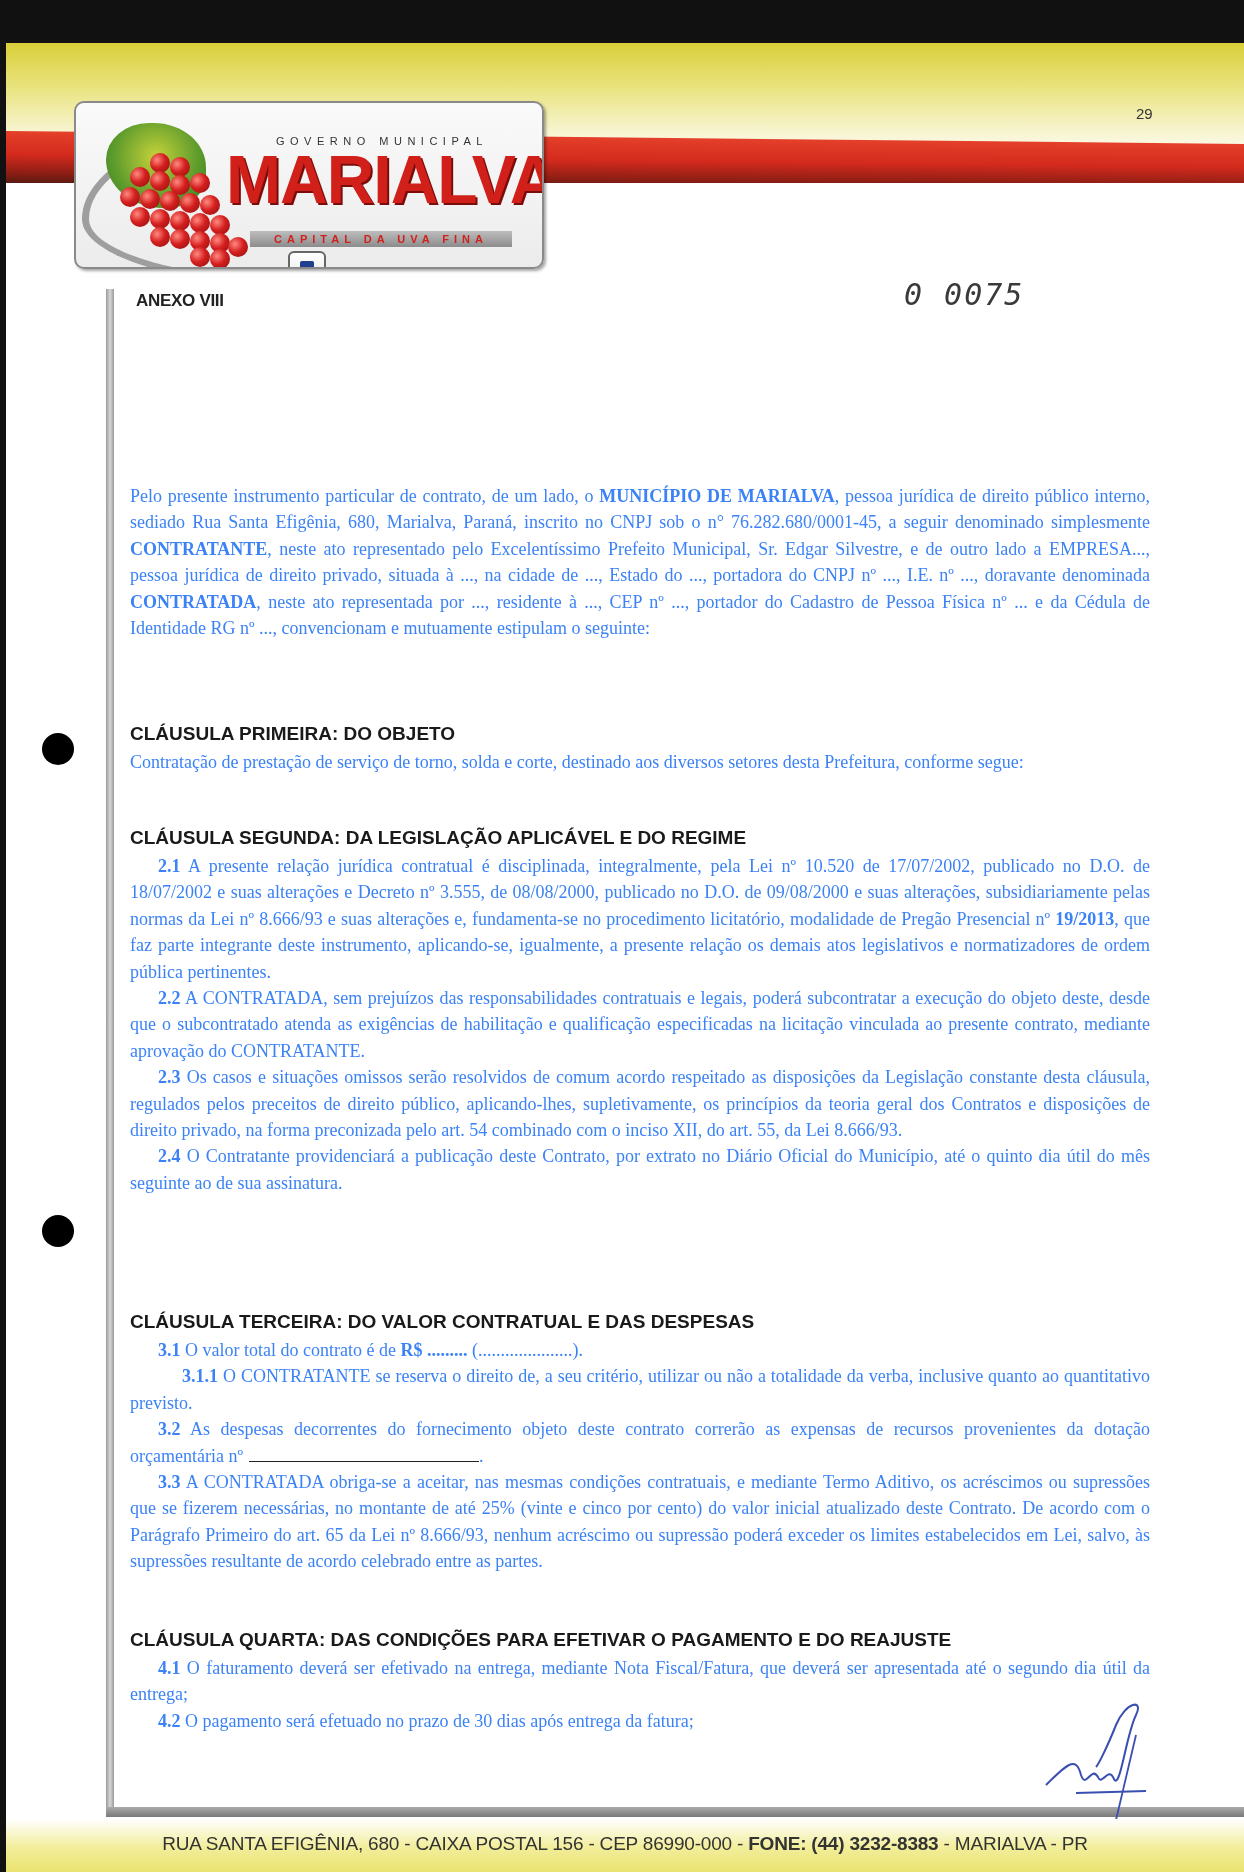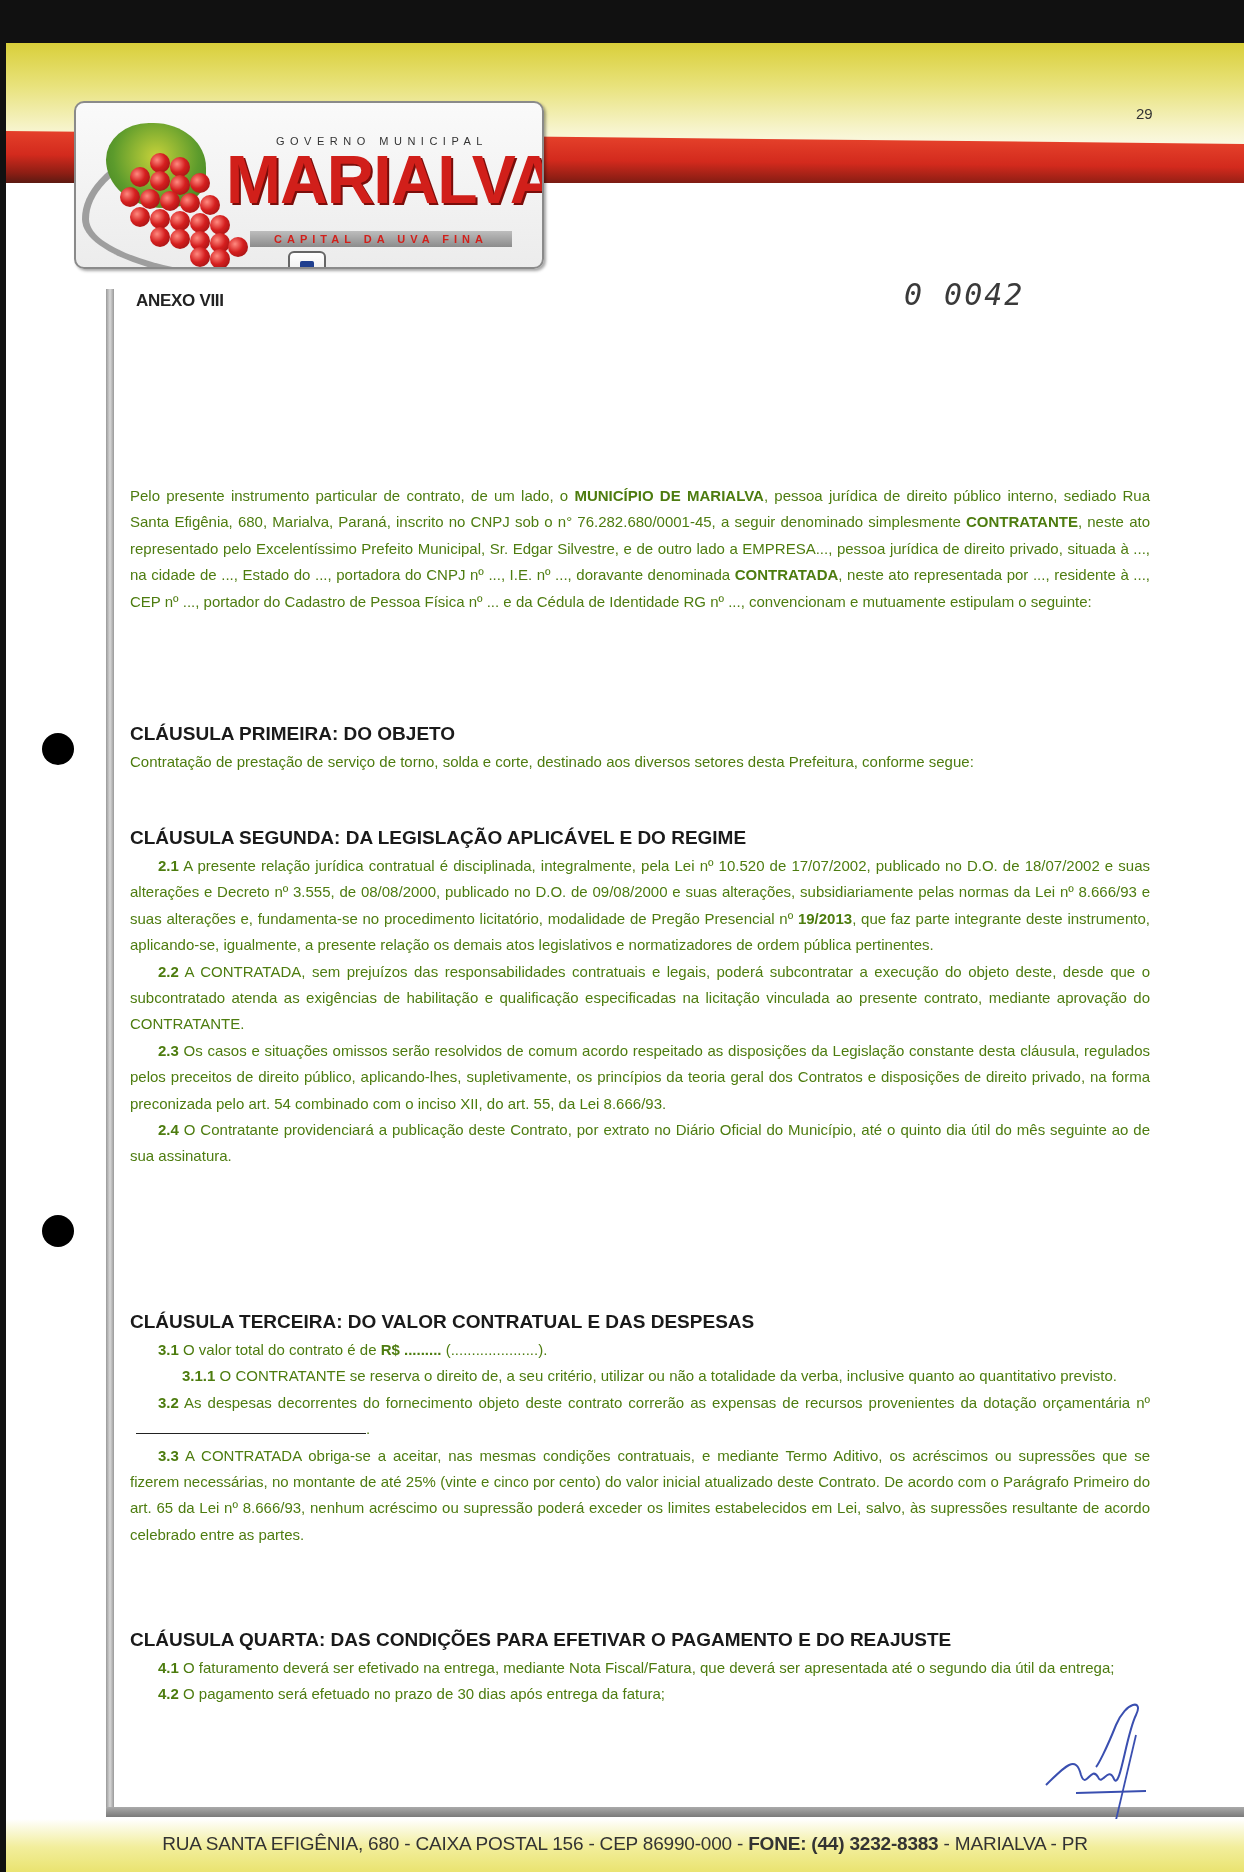--- a/index.html
+++ b/index.html
@@ -41,21 +41,21 @@
   .frame-left { position:absolute; left:100px; top:246px; width:8px; height:1526px; background:linear-gradient(to right,#999,#d8d8d8,#999); }
   .frame-bottom { position:absolute; left:100px; top:1764px; width:1138px; height:10px; background:linear-gradient(#aaa,#7a7a7a); }
 
   .punch { position:absolute; left:36px; width:32px; height:32px; border-radius:50%; background:#000; }
 
   .anexo { position:absolute; left:130px; top:248px; font-size:17px; font-weight:bold; color:#222; letter-spacing:-0.3px; }
   .stamp { position:absolute; left:898px; top:234px; font-family:"DejaVu Sans Mono", monospace; font-size:30px; color:#3a3a3a; letter-spacing:2px; font-style:italic; }
 
   .title { position:absolute; left:576px; top:296px; width:570px; font-size:20px; font-weight:bold; line-height:37px; color:#1a1a1a; text-align:justify; }
 
-  .body { position:absolute; left:124px; width:1020px; font-size:15px; line-height:26.4px; text-align:justify; color:#4d7c0f; }
+  .body { position:absolute; left:124px; width:1020px; font-size:18px; line-height:26.4px; text-align:justify; color:#3b82f6;font-family:Liberation Serif, serif; }
   .body b { font-weight:bold; }
   .heading { position:absolute; left:124px; font-size:19px; font-weight:bold; color:#1a1a1a; }
   .ind { display:inline-block; width:28px; }
   .ind2 { display:inline-block; width:52px; }
   .blank { display:inline-block; width:230px; border-bottom:1.5px solid #222; height:18px; vertical-align:baseline; margin-left:6px; }
 
   .signature { position:absolute; left:1030px; top:1652px; width:120px; height:130px; }
 
   
   .footer { position:absolute; left:0; top:1776px; width:100%; height:70px;
@@ -106,21 +106,21 @@
     <div class="crest"></div>
   </div>
 
   <div class="frame-left"></div>
   <div class="frame-bottom"></div>
 
   <div class="punch" style="top:690px"></div>
   <div class="punch" style="top:1172px"></div>
 
   <div class="anexo">ANEXO VIII</div>
-  <div class="stamp">0 0042</div>
+  <div class="stamp">0 0075</div>
 
 
   <div class="body" style="top:440px">
     <span>Pelo presente instrumento particular de contrato, de um lado, o </span><b>MUNICÍPIO DE MARIALVA</b><span>, pessoa jurídica de direito público interno, sediado Rua Santa Efigênia, 680, Marialva, Paraná, inscrito no CNPJ sob o n° 76.282.680/0001-45, a seguir denominado simplesmente </span><b>CONTRATANTE</b><span>, neste ato representado pelo Excelentíssimo Prefeito Municipal, Sr. Edgar Silvestre, e de outro lado a EMPRESA..., pessoa jurídica de direito privado, situada à ..., na cidade de ..., Estado do ..., portadora do CNPJ nº ..., I.E. nº ..., doravante denominada </span><b>CONTRATADA</b><span>, neste ato representada por ..., residente à ..., CEP nº ..., portador do Cadastro de Pessoa Física nº ... e da Cédula de Identidade RG nº ..., convencionam e mutuamente estipulam o seguinte:</span>
   </div>
 
   <div class="heading" style="top:680px">CLÁUSULA PRIMEIRA: DO OBJETO</div>
   <div class="body" style="top:706px">Contratação de prestação de serviço de torno, solda e corte, destinado aos diversos setores desta Prefeitura, conforme segue:</div>
 
   <div class="heading" style="top:784px">CLÁUSULA SEGUNDA: DA LEGISLAÇÃO APLICÁVEL E DO REGIME</div>

